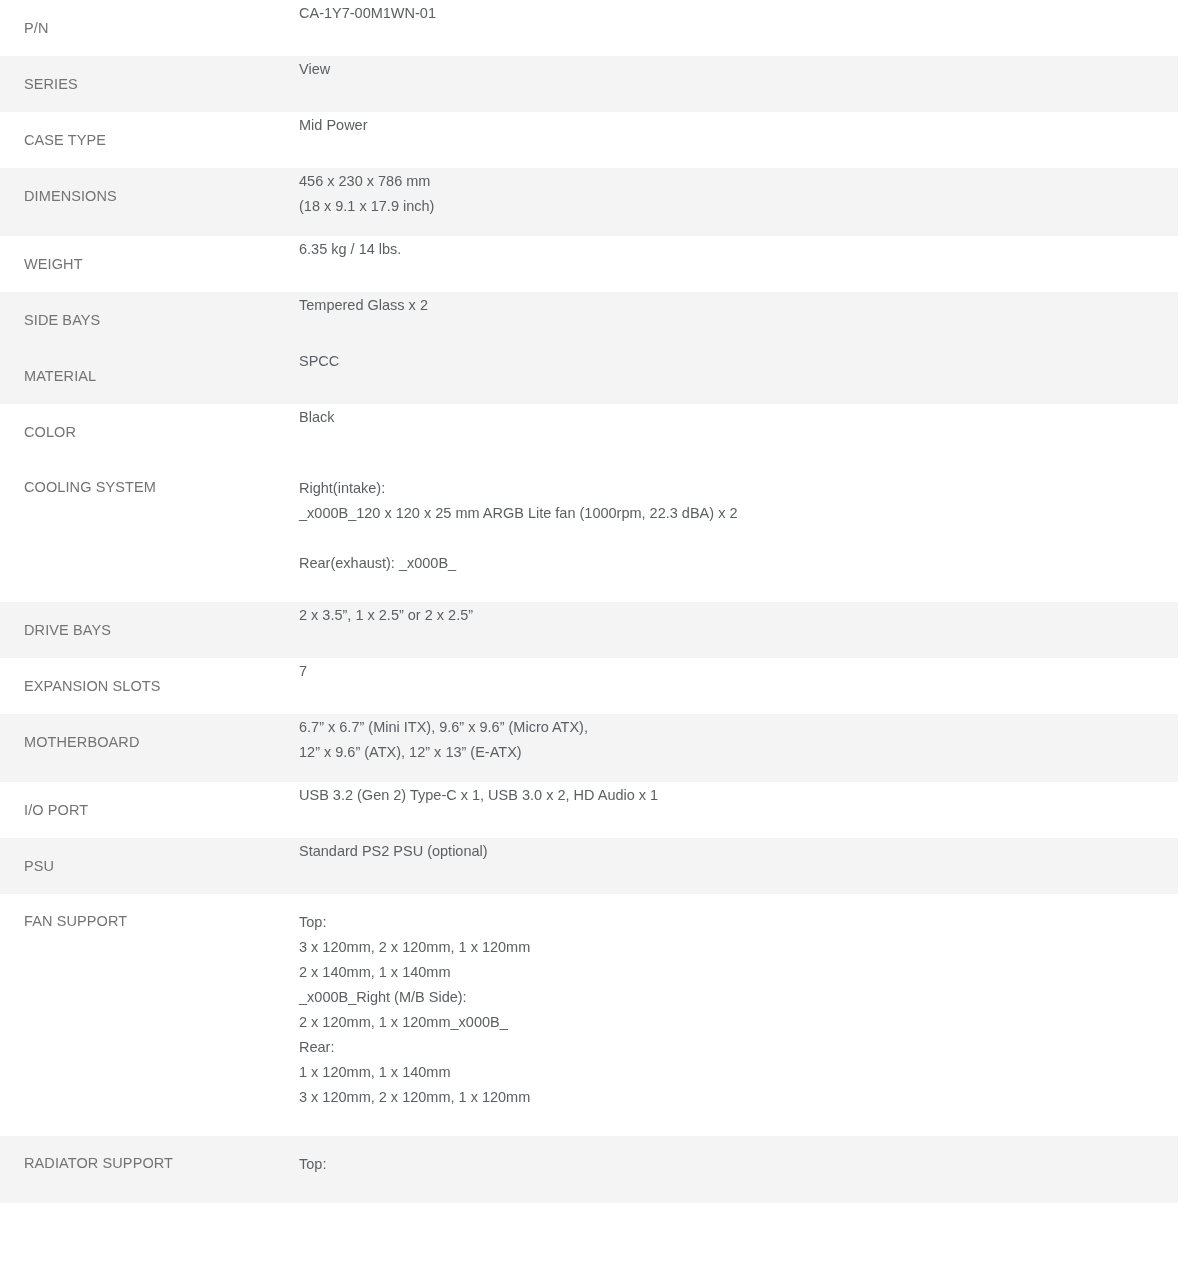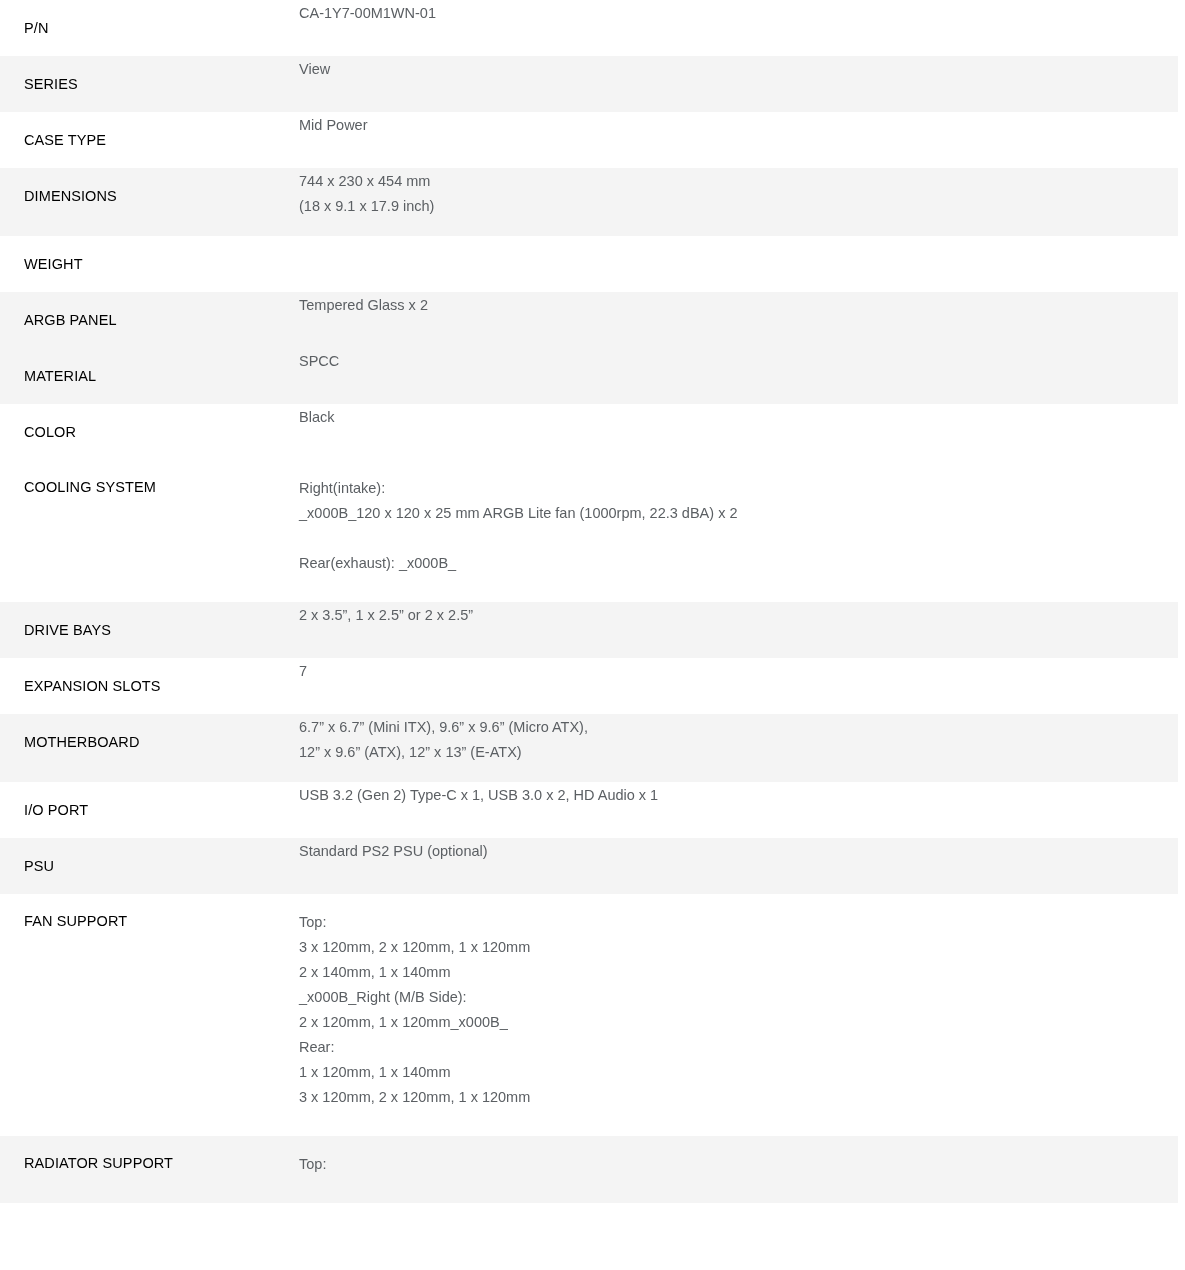--- a/index.html
+++ b/index.html
@@ -36,21 +36,21 @@
   .spec-row {
     display: table;
     width: 1178px;
     table-layout: fixed;
   }
 
   .cell-label {
     width: 299px;
     padding: 17px 10px 17px 24px;
     box-sizing: border-box;
-    color: #000000;
+    color: #737373;
     font-size: 14.5px;
     line-height: 22px;
     letter-spacing: 0.1px;
     white-space: nowrap;
   }
 
   .cell-value {
     padding: 1px 20px 17px 0;
     box-sizing: border-box;
     color: #5b5f63;
@@ -91,29 +91,32 @@
     </div>
     <div class="spec-row">
       <div class="cell-label">CASE TYPE</div>
       <div class="cell-value">
         <span class="line">Mid Power</span>
       </div>
     </div>
     <div class="spec-row striped">
       <div class="cell-label">DIMENSIONS</div>
       <div class="cell-value">
-        <span class="line">744 x 230 x 454 mm</span>
+        <span class="line">456 x 230 x 786 mm</span>
         <span class="line">(18 x 9.1 x 17.9 inch)</span>
       </div>
     </div>
     <div class="spec-row">
       <div class="cell-label">WEIGHT</div>
+      <div class="cell-value">
+        <span class="line">6.35 kg / 14 lbs.</span>
+      </div>
     </div>
     <div class="spec-row striped">
-      <div class="cell-label">ARGB PANEL</div>
+      <div class="cell-label">SIDE BAYS</div>
       <div class="cell-value">
         <span class="line">Tempered Glass x 2</span>
       </div>
     </div>
     <div class="spec-row striped">
       <div class="cell-label">MATERIAL</div>
       <div class="cell-value">
         <span class="line">SPCC</span>
       </div>
     </div>

